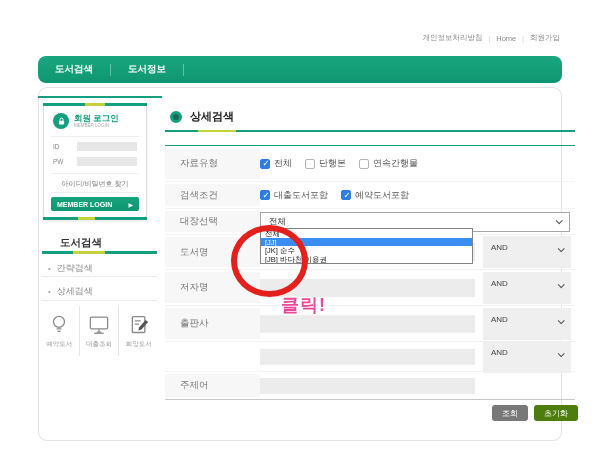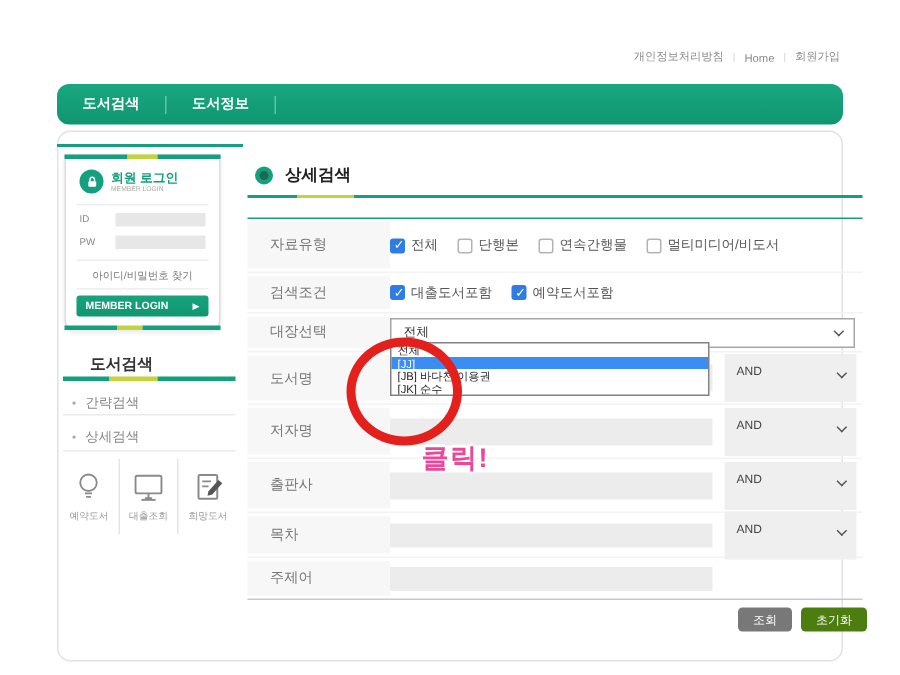--- a/index.html
+++ b/index.html
@@ -250,24 +250,20 @@
             <span data-interactable="false">전체</span>
           </div>
           <div class="cb-item" data-interactable="true">
             <span class="cb" data-interactable="false"></span>
             <span data-interactable="false">단행본</span>
           </div>
           <div class="cb-item" data-interactable="true">
             <span class="cb" data-interactable="false"></span>
             <span data-interactable="false">연속간행물</span>
           </div>
-          <div class="cb-item" data-interactable="true">
-            <span class="cb" data-interactable="false"></span>
-            <span data-interactable="false">멀티미디어/비도서</span>
-          </div>
         </div>
       </div>
     </div>
 
     <div class="frow r-cond" data-interactable="false">
       <div class="fl-cell" data-interactable="false">검색조건</div>
       <div class="ff-area">
         <div class="cb-group">
           <div class="cb-item" data-interactable="true">
             <span class="cb checked" data-interactable="false"></span>
@@ -318,21 +314,20 @@
       <div class="ff-area">
         <input class="txt-input" data-interactable="true" value="" style="">
         <div class="op-select" data-interactable="true">
           <span data-interactable="false">AND</span>
           <span class="chev" data-interactable="false"></span>
         </div>
       </div>
     </div>
 
     <div class="frow r-f3" data-interactable="false">
-      <div class="fl-cell" data-interactable="false">목차</div>
       <div class="ff-area">
         <input class="txt-input" style="height: 16px;" data-interactable="true" value="">
         <div class="op-select" style="height:18px" data-interactable="true">
           <span data-interactable="false">AND</span>
           <span class="chev" data-interactable="false"></span>
         </div>
       </div>
     </div>
 
     <div class="frow r-f4" data-interactable="false">
@@ -340,22 +335,22 @@
       <div class="ff-area">
         <input class="txt-input" style="height: 16px;" data-interactable="true" value="">
       </div>
     </div>
 
   </div>
 
   <div class="dropdown" data-interactable="false">
     <div class="dd-opt" data-interactable="true">전체</div>
     <div class="dd-opt selected" data-interactable="true">[JJ]</div>
+    <div class="dd-opt" data-interactable="true">[JK] 순수</div>
     <div class="dd-opt" data-interactable="true">[JB] 바다천  이용권</div>
-    <div class="dd-opt" data-interactable="true">[JK] 순수</div>
   </div>
 
   <div class="btn-row" data-interactable="false">
     <div class="gray-btn btn-search" data-interactable="true">조회</div>
     <div class="gray-btn btn-reset" data-interactable="true">초기화</div>
   </div>
 
   <div class="red-circle" data-interactable="false"></div>
   <div class="click-text" data-interactable="false">클릭!</div>
 

